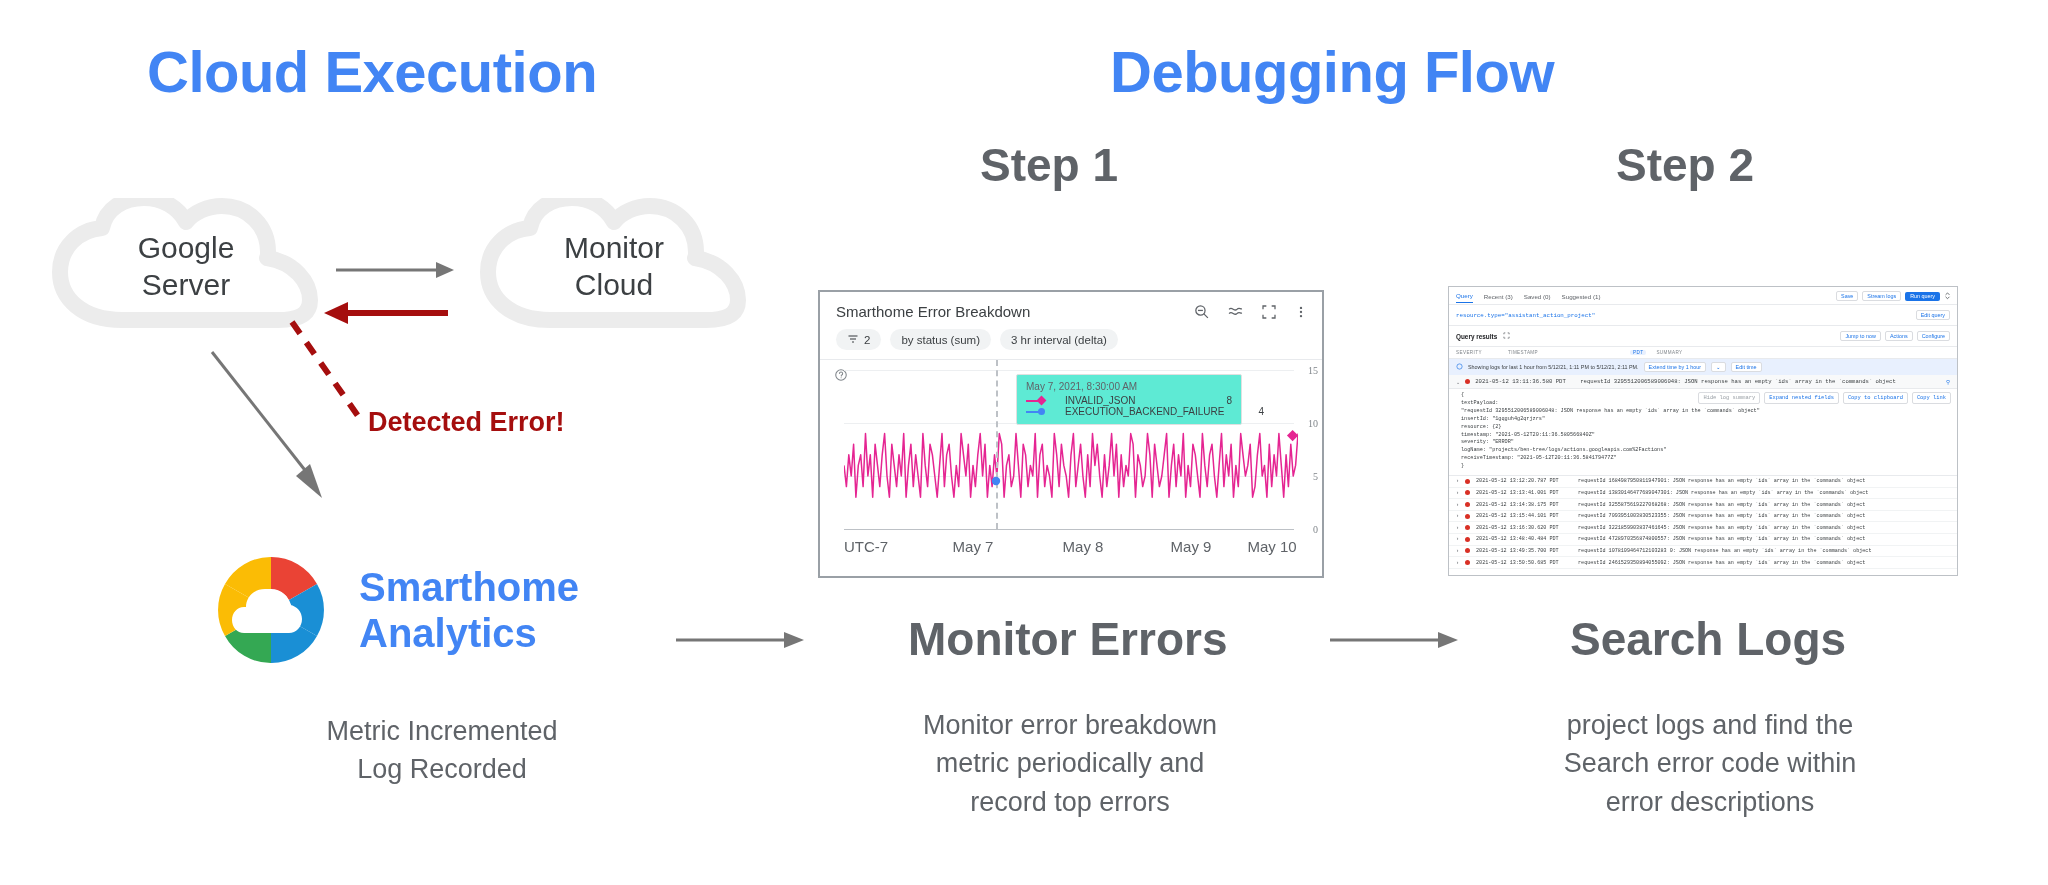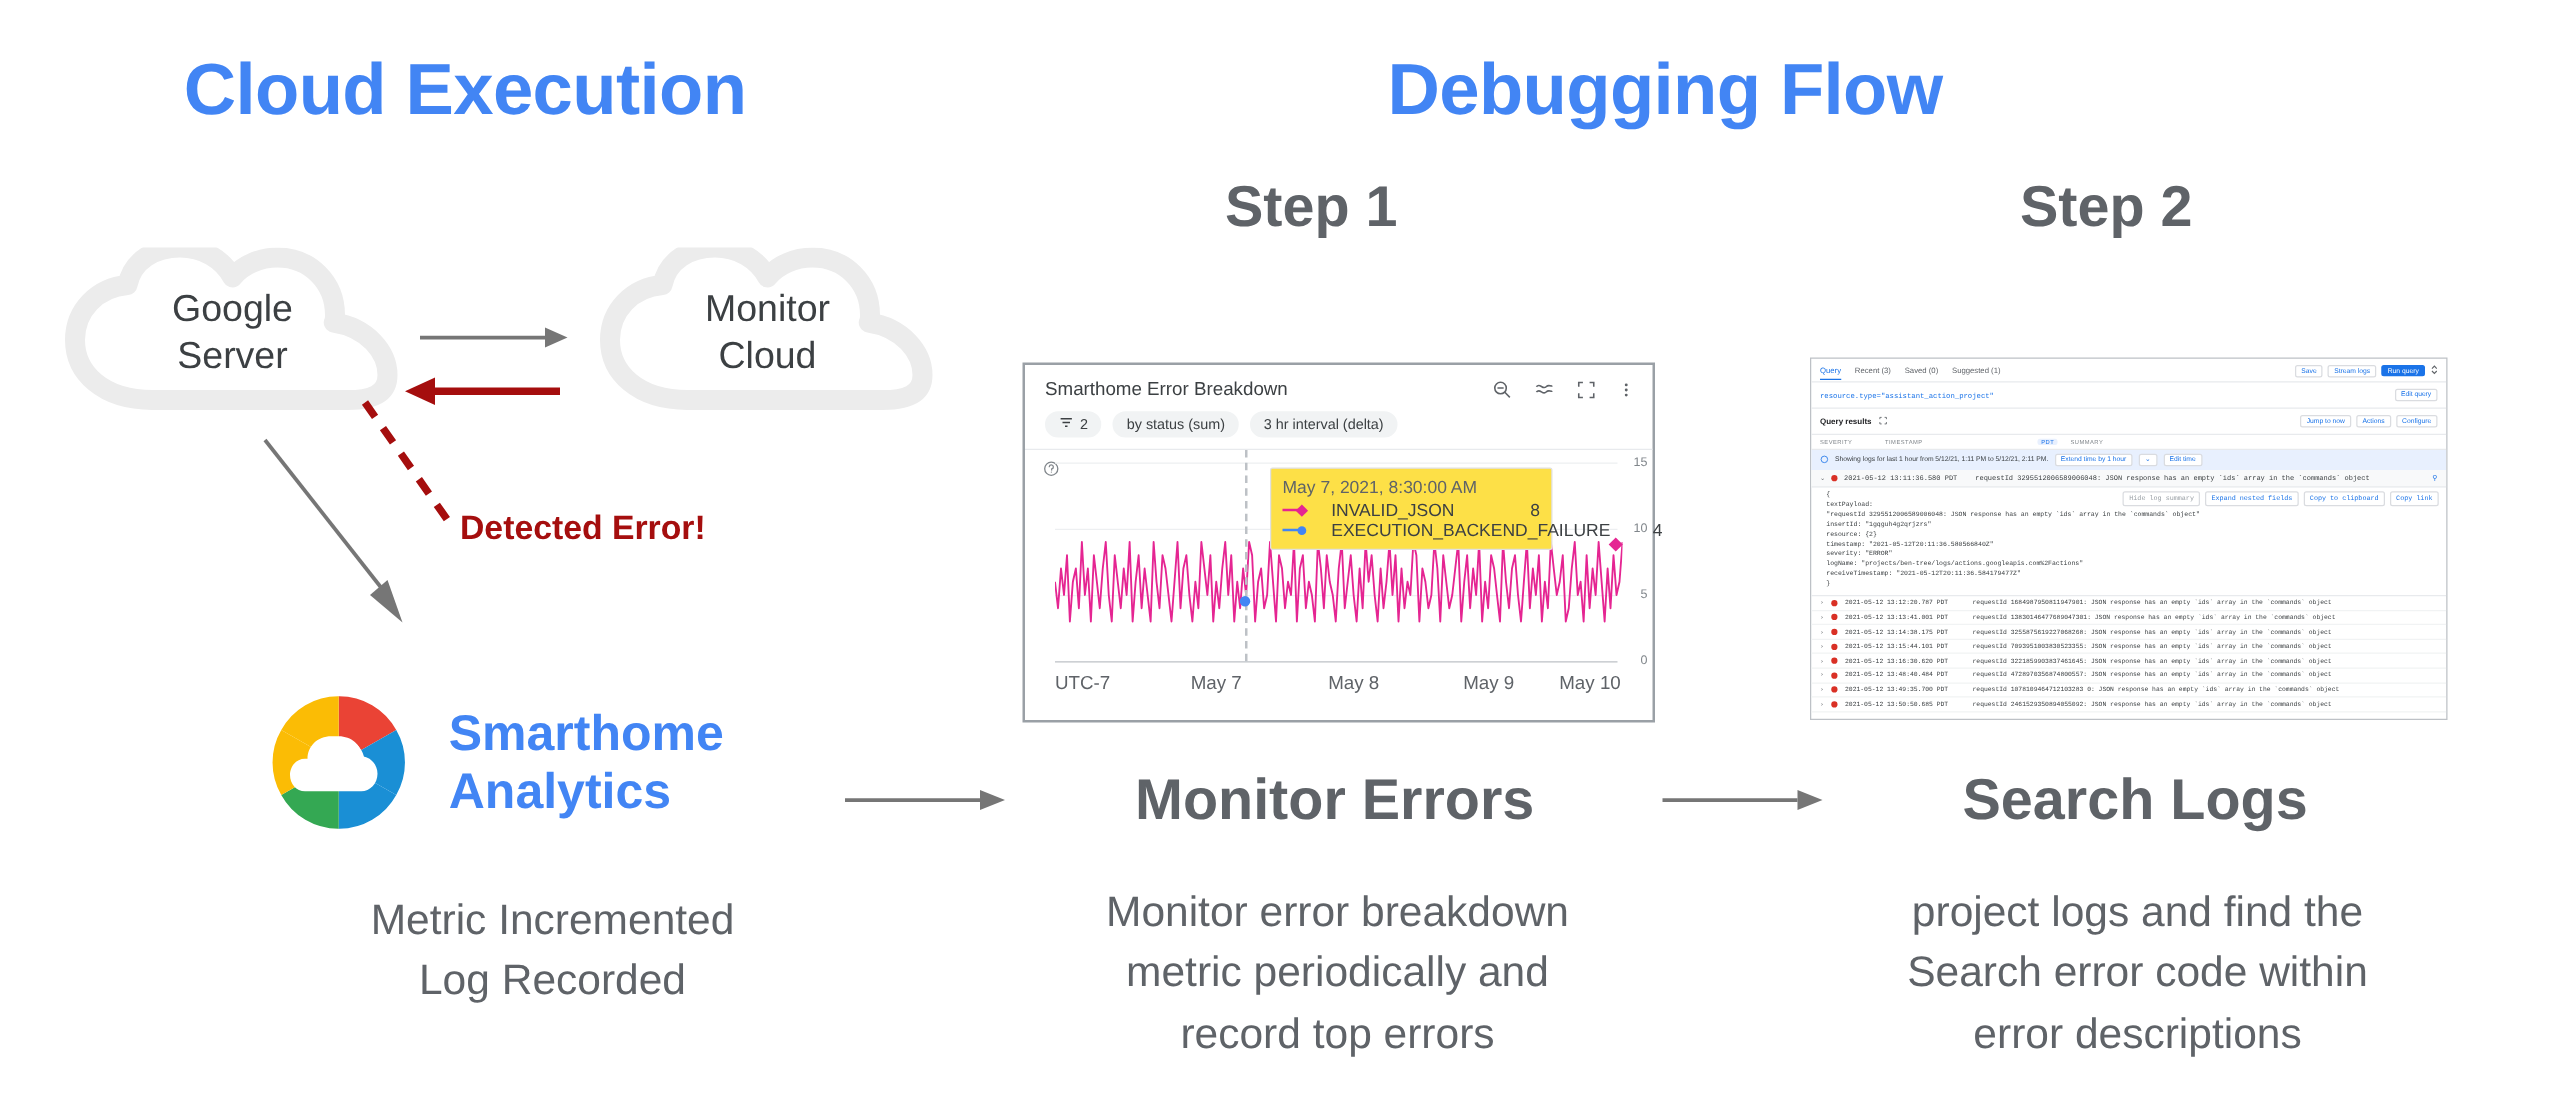--- a/index.html
+++ b/index.html
@@ -18,41 +18,41 @@
     font-size:30px;color:#3C4043;line-height:1.22;font-weight:500;text-align:center;}
   .cloud-label span{display:block;}
 
   
   .arrow-svg{position:absolute;overflow:visible;}
 
   .err-label{font-size:27px;font-weight:bold;color:#A50E0E;white-space:nowrap;}
 
   
   .sa-title{font-size:40px;font-weight:bold;color:#4285F4;line-height:1.15;white-space:nowrap;}
-  .caption{font-size:34px;color:#5F6368;line-height:1.42;text-align:center;}
+  .caption{font-size:27px;color:#5F6368;line-height:1.42;text-align:center;}
 
   
   .mon-card{background:#fff;border:2px solid #9AA0A6;box-sizing:border-box;}
   .mon-head{display:flex;align-items:center;padding:11px 14px 2px 16px;}
   .mon-title{font-size:15px;color:#3C4043;flex:1;}
   .mon-icons{display:flex;gap:17px;align-items:center;color:#5F6368;}
   .mon-icons svg{display:block;}
   .chips{display:flex;gap:9px;padding:7px 16px 9px 16px;}
   .chip{background:#F1F3F4;border-radius:11px;height:21px;display:flex;align-items:center;
         padding:0 11px;font-size:11.5px;color:#3C4043;gap:5px;}
   .plot{position:relative;border-top:1px solid #E8EAED;height:214px;margin:0 0 0 0;}
   .qmark{position:absolute;left:14px;top:8px;color:#80868B;}
-  .ylab{position:absolute;right:4px;font-size:10px;color:#80868B;transform:translateY(-50%);}
+  .ylab{position:absolute;right:4px;font-size:10px;color:#80868B;transform:translateY(-50%);font-family:Liberation Serif, serif;}
   .gridline{position:absolute;left:24px;right:28px;height:1px;background:#EDEFF1;}
   .xaxis{position:absolute;left:24px;right:28px;height:1px;background:#BDC1C6;}
   .xlab{position:absolute;font-size:15px;color:#5F6368;transform:translateX(-50%);}
   .xlab.first{transform:none;}
   .cursor-line{position:absolute;width:0;border-left:2px dashed #BDC1C6;}
-  .tip{position:absolute;background:#fde047;border:1px solid #E0E0E0;padding:6px 9px 7px 9px;
-       font-size:14px;color:#5F6368;border-radius:2px;}
+  .tip{position:absolute;background:#5eead4;border:1px solid #E0E0E0;padding:6px 9px 7px 9px;
+       font-size:10px;color:#5F6368;border-radius:2px;}
   .tip .ttime{margin-bottom:3px;color:#5F6368;}
   .tip-row{display:flex;align-items:center;gap:20px;white-space:nowrap;}
   .tip-row .nm{flex:1;color:#3C4043;}
   .tip-row .vl{color:#3C4043;margin-left:14px;}
   .swatch{display:inline-flex;align-items:center;}
   .swatch i{display:block;width:13px;height:2px;}
   .swatch b{display:block;width:7px;height:7px;margin-left:-1px;}
 
   
   .log-card{background:#fff;border:1px solid #BDC1C6;box-sizing:border-box;overflow:hidden;

